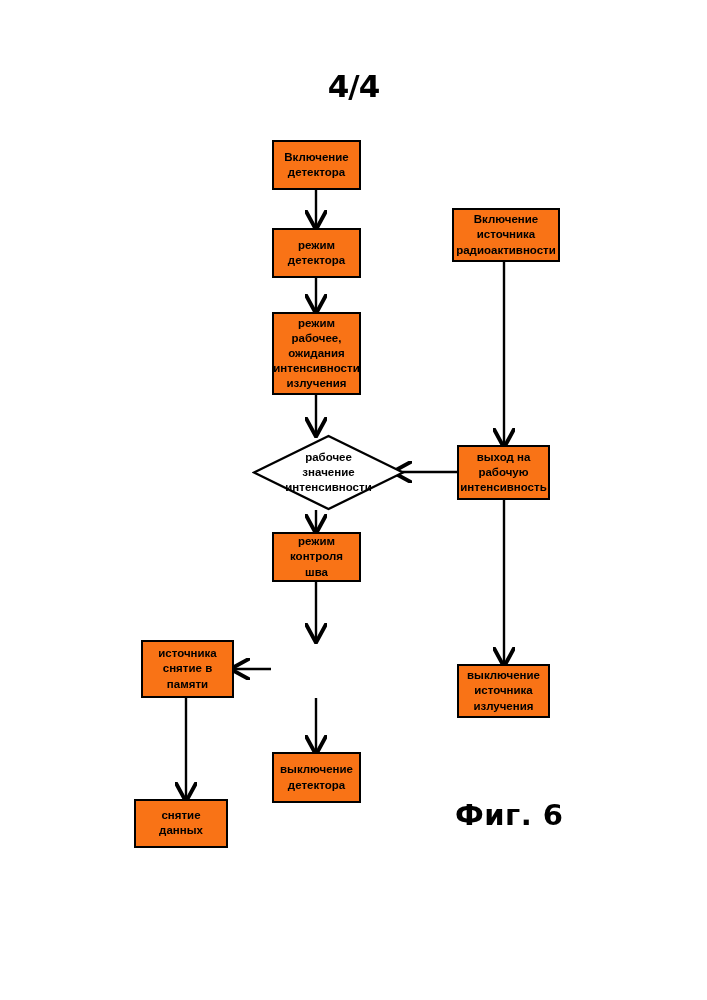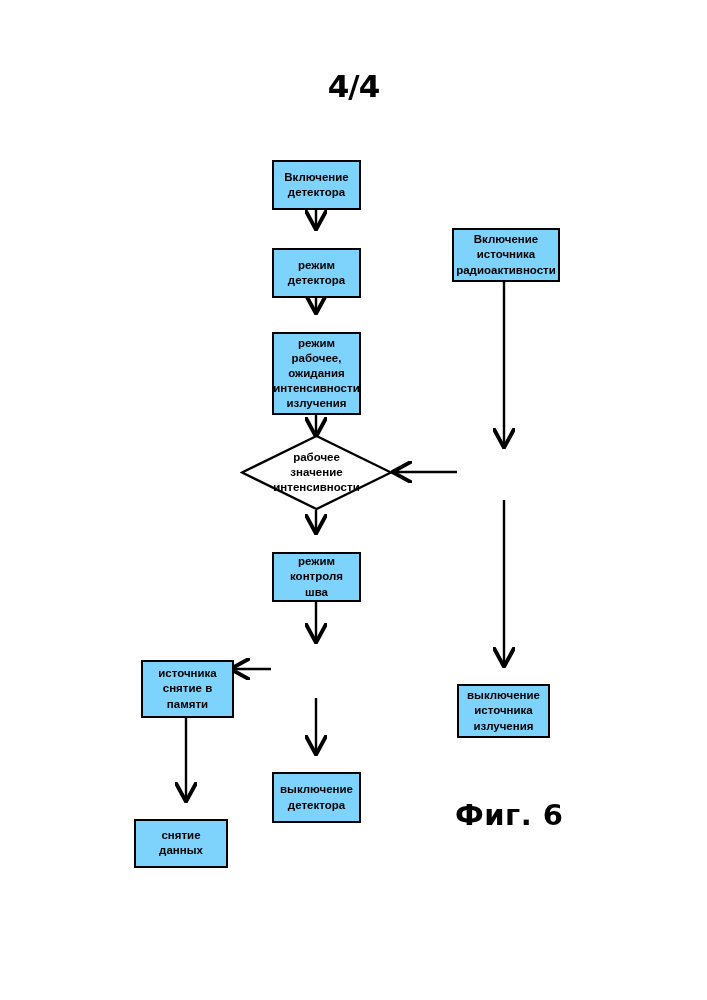--- a/index.html
+++ b/index.html
@@ -38,31 +38,30 @@
     top: 798px;
     font-size: 29px;
     font-weight: bold;
     font-family: "DejaVu Sans", sans-serif;
     letter-spacing: 0.5px;
   }
   .node {
     position: absolute;
     box-sizing: border-box;
     border: 2px solid #000000;
-    background: #7dd3fc;
+    background: #f97316;
     display: flex;
     align-items: center;
     justify-content: center;
     text-align: center;
     font-size: 11.5px;
     font-weight: bold;
     line-height: 1.32;
     font-family: "Liberation Sans", sans-serif;
     padding: 2px 3px;
-    margin-top: 20px;
   }
   .node.top-text {
     align-items: flex-start;
     padding-top: 7px;
   }
   .diamond-wrap {
     position: absolute;
   }
   .diamond-wrap svg {
     position: absolute;
@@ -138,21 +137,21 @@
   <div class="node" style="left:272px; top:312px; width:89px; height:83px;">
     <span>
       <span class="lbl-line">режим</span>
       <span class="lbl-line">рабочее,</span>
       <span class="lbl-line">ожидания</span>
       <span class="lbl-line">интенсивности</span>
       <span class="lbl-line">излучения</span>
     </span>
   </div>
 
-  <div class="diamond-wrap" style="left:240px; top:434px; width:153px; height:77px;">
+  <div class="diamond-wrap" style="left:252px; top:434px; width:153px; height:77px;">
     <svg width="153" height="77" viewBox="0 0 153 77">
       <polygon points="76.5,2 151,38.5 76.5,75 2,38.5" fill="#ffffff" stroke="#000000" stroke-width="2.4"></polygon>
     </svg>
     <div class="diamond-label">
       <span>
         <span class="lbl-line">рабочее</span>
         <span class="lbl-line">значение</span>
         <span class="lbl-line">интенсивности</span>
       </span>
     </div>
@@ -188,20 +187,27 @@
   </div>
 
   <div class="node" style="left:452px; top:208px; width:108px; height:54px;">
     <span>
       <span class="lbl-line">Включение</span>
       <span class="lbl-line">источника</span>
       <span class="lbl-line">радиоактивности</span>
     </span>
   </div>
 
+  <div class="node" style="left:457px; top:445px; width:93px; height:55px;">
+    <span>
+      <span class="lbl-line">выход на</span>
+      <span class="lbl-line">рабочую</span>
+      <span class="lbl-line">интенсивность</span>
+    </span>
+  </div>
 
   <div class="node" style="left:457px; top:664px; width:93px; height:54px;">
     <span>
       <span class="lbl-line">выключение</span>
       <span class="lbl-line">источника</span>
       <span class="lbl-line">излучения</span>
     </span>
   </div>
 
   <div class="fig-caption">Фиг. 6</div>

